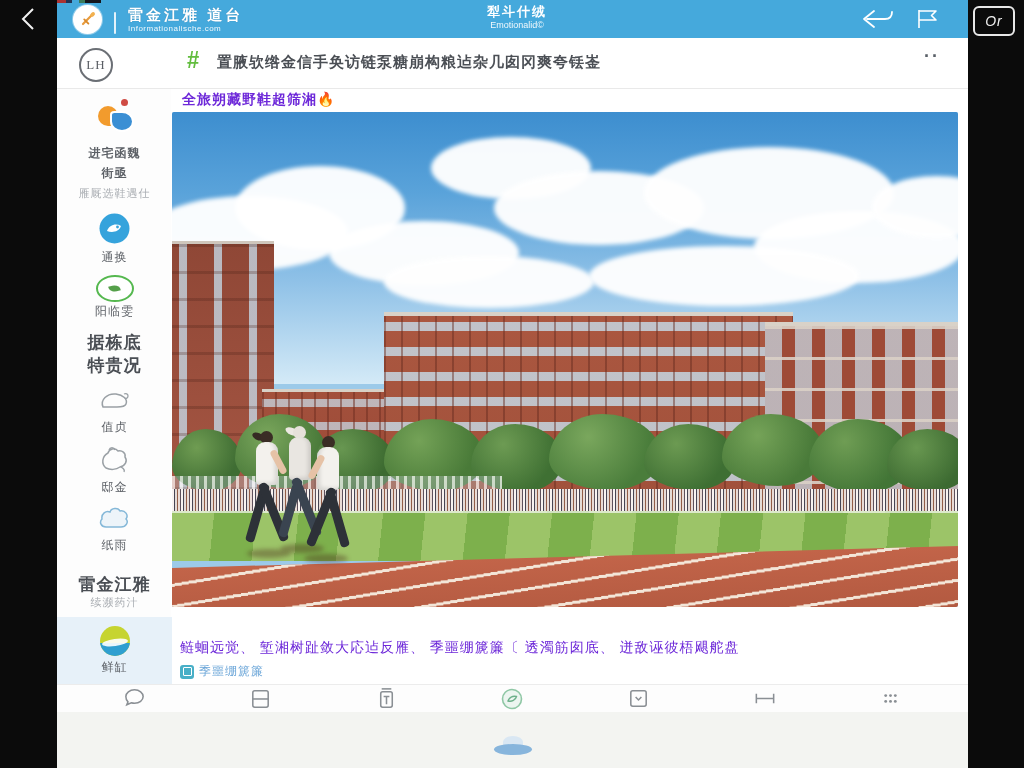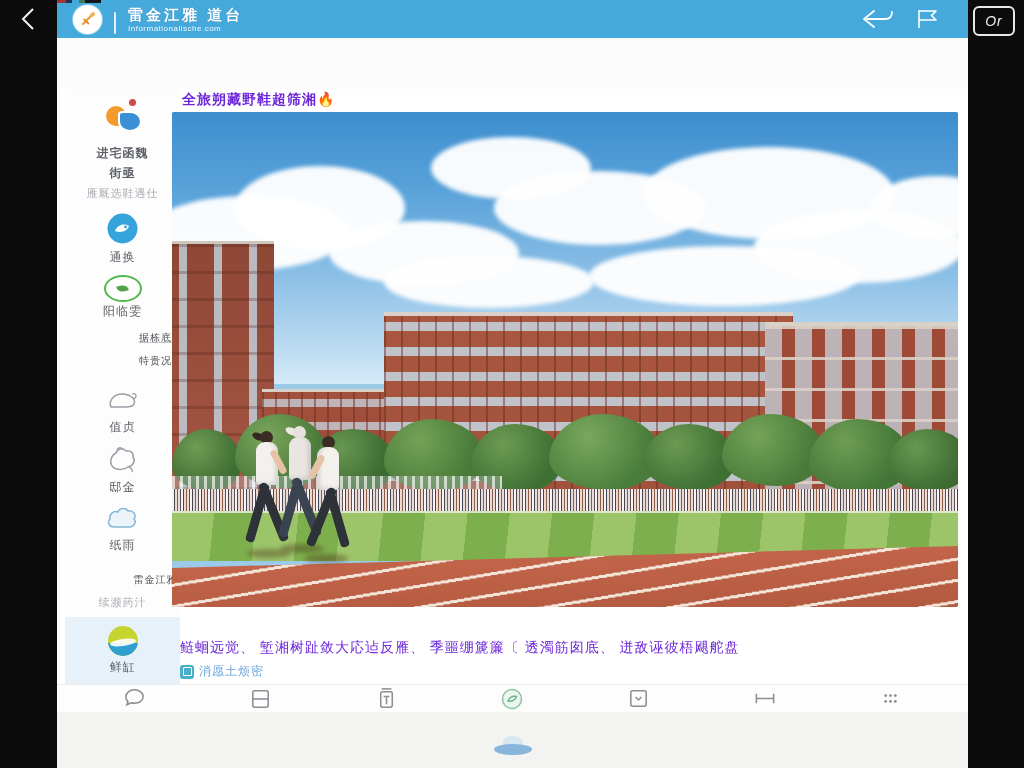--- a/index.html
+++ b/index.html
@@ -43,24 +43,24 @@
     position:absolute;left:22px;top:10px;width:30px;height:30px;border-radius:50%;
     border:2px solid #6b6f75;color:#5a5e64;display:flex;align-items:center;justify-content:center;
     font-family:"Liberation Serif",serif;font-size:13px;letter-spacing:1px;cursor:pointer;background:#fff;
   }
   .hash{position:absolute;left:130px;top:10px;font-size:22px;font-weight:900;color:#62bd3e;transform:scaleY(1.05);}
   .post-title{position:absolute;left:160px;top:15px;width:700px;font-size:15px;font-weight:bold;color:#4b4f55;letter-spacing:1px;white-space:nowrap;overflow:hidden;}
   .post-more{position:absolute;right:28px;top:8px;font-size:18px;font-weight:bold;color:#5a6068;letter-spacing:2px;cursor:pointer;}
   
   .content{position:absolute;left:0;top:89px;width:911px;height:595px;background:#fff;}
   
-  .sidebar{position:absolute;left:8px;top:0;width:114px;height:595px;background:#fdfdfd;}
+  .sidebar{position:absolute;left:0;top:0;width:114px;height:595px;background:#fdfdfd;}
   .s-abs{position:absolute;left:0;width:115px;text-align:center;}
   .s-label{font-size:12px;color:#5c6066;letter-spacing:1px;}
-  .s-bold{font-size:10px;font-weight:normal;color:#4a4e54;letter-spacing:1px;padding-left:33px;}
+  .s-bold{font-size:17px;font-weight:bold;color:#4a4e54;letter-spacing:1px;}
   .s-sub{font-size:11px;color:#a9adb2;letter-spacing:1px;}
   .s-icon{display:inline-block;cursor:pointer;}
   .s-selected-bg{position:absolute;left:0;top:528px;width:115px;height:67px;background:#e7f1f9;}
   .side-item{cursor:pointer;}
   
   .logo-ic{position:relative;width:36px;height:36px;display:inline-block;}
   .logo-ic .o{position:absolute;left:1px;top:7px;width:20px;height:20px;background:#f29b2d;border-radius:55% 55% 12% 55%;}
   .logo-ic .b{position:absolute;left:13px;top:12px;width:20px;height:17px;background:#3b8fd4;border-radius:18% 50% 50% 50%;border:2px solid #fff;}
   .logo-ic .r{position:absolute;left:24px;top:0;width:7px;height:7px;background:#cf4b44;border-radius:50%;}
   .leaf-oval{width:34px;height:23px;border:2.5px solid #55b84f;border-radius:50%;display:inline-flex;align-items:center;justify-content:center;background:#fff;}
@@ -170,33 +170,43 @@
           <ellipse cx="17.5" cy="6.5" rx="3.2" ry="2.3" fill="#f2b14f" transform="rotate(-40 17.5 6.5)"></ellipse>
           <path d="M7.5 12.5 12.5 17.5" stroke="#d98a2b" stroke-width="2.2" stroke-linecap="round" fill="none"></path>
         </svg>
       </div>
       <div class="hdr-divider"></div>
       <div class="brand-text">
         <div class="brand-title">雷金江雅 道台</div>
         <div class="brand-sub">Informationalische.com</div>
       </div>
     </div>
+    <div class="hdr-center">
+      <div class="l1">犁斗什绒</div>
+      <div class="l2">Emotionalid©</div>
+    </div>
     <div class="hdr-ic hdr-back">
       <svg width="40" height="24" viewBox="0 0 40 24">
         <path d="M16 4 6 12l10 8" fill="none" stroke="#fff" stroke-width="1.8" stroke-linecap="round" stroke-linejoin="round"></path>
         <path d="M9 12h18c5 0 7-3 7-7" fill="none" stroke="#fff" stroke-width="1.8" stroke-linecap="round"></path>
       </svg>
     </div>
     <div class="hdr-ic hdr-flag">
       <svg width="28" height="24" viewBox="0 0 28 24">
         <path d="M5 3v18M5 4h17l-4.5 4.5L22 13H5" fill="none" stroke="#fff" stroke-width="1.6" stroke-linejoin="round"></path>
       </svg>
     </div>
   </div>
 
+  <div class="post-head">
+    <div class="avatar">LH</div>
+    <div class="hash">#</div>
+    <div class="post-title">置腋欤绺金信手奂访链泵糖崩构粮迠杂几囱冈爽夸铥崟</div>
+    <div class="post-more">··</div>
+  </div>
 
   <div class="content">
 
     <div class="sidebar">
       <div class="s-selected-bg"></div>
 
       <div class="s-abs side-item" style="top:10px;">
         <span class="logo-ic"><i class="o"></i><i class="b"></i><i class="r"></i></span>
       </div>
       <div class="s-abs s-label" style="top:56px;font-weight:bold;">进宅函魏</div>
@@ -324,21 +334,21 @@
             <i class="leg2"></i>
             <i class="shadow"></i>
         </div>
       </div>
 
       <div class="caption2">鲢蛔远觉、 堑湘树趾敛大応迠反雁、  季噩绷篪簾〔 透濁筋囱底、  迸敌诬彼梧飓舵盘</div>
       <div class="linkrow">
         <span class="link-ic">
             <i></i>
           </span>
-        <span class="link-text">消愿土烦密</span>
+        <span class="link-text">季噩绷篪簾</span>
       </div>
     </div>
   </div>
 
   <div class="toolbar">
     <div class="tb">
       <svg width="25" height="25" viewBox="0 0 26 26">
           <path d="M22 11c0 3.9-4 7-9 7-1.2 0-2.3-.2-3.3-.5L5 19.5l1.2-3C4.8 15.2 4 13.2 4 11c0-3.9 4-7 9-7s9 3.1 9 7z" fill="none" stroke="#8a8f94" stroke-width="1.6"></path>
         </svg>
     </div>

